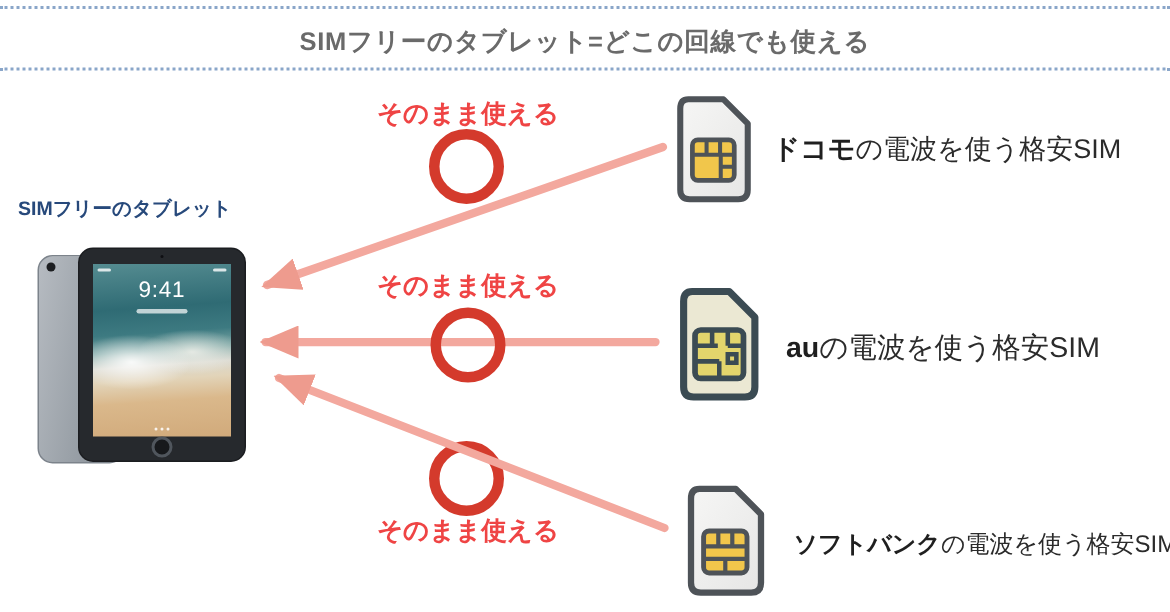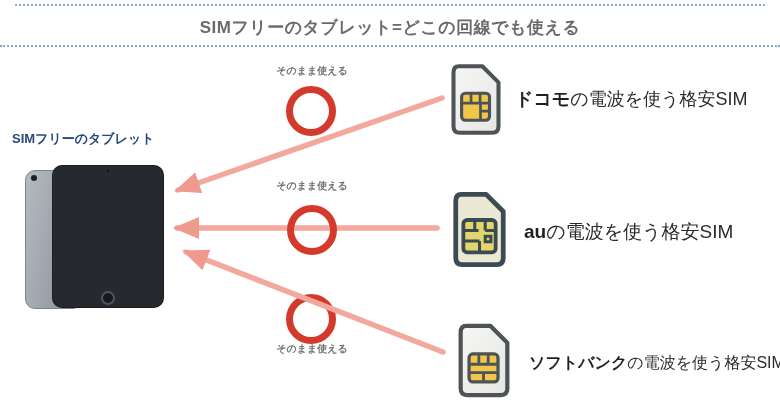--- a/index.html
+++ b/index.html
@@ -1,19 +1,18 @@
 <!DOCTYPE html>
 <html><head>
 <meta charset="utf-8">
 <style>
   html,body{margin:0;padding:0;background:#ffffff;}
   .canvas{
     position:relative;width:780px;height:408px;overflow:hidden;background:#ffffff;
     font-family:"Liberation Sans","DejaVu Sans",sans-serif;
-    border-radius:31px;
   }
   
   .divider{position:absolute;left:0;right:0;height:0;border-top:2px dotted #8aa6c9;}
   .divider.top{top:4px;}
   .divider.bottom{top:45px;}
   .page-title{
     position:absolute;top:16px;left:0;right:0;text-align:center;
     font-size:17px;font-weight:bold;color:#6a6a6a;letter-spacing:.5px;
   }
   
@@ -57,21 +56,21 @@
   .overlay.low{z-index:1;}
   .overlay.high{z-index:3;}
   .ok-circle{
     position:absolute;width:36px;height:36px;border:7px solid #d43a2c;border-radius:50%;z-index:2;
   }
   .ok-circle.c1{left:286px;top:86px;}
   .ok-circle.c2{left:287px;top:205px;}
   .ok-circle.c3{left:286px;top:294px;}
   .usable-label{
     position:absolute;left:312px;transform:translateX(-50%);white-space:nowrap;
-    font-size:10px;font-weight:bold;color:#737373;z-index:4;
+    font-size:17px;font-weight:bold;color:#ef4444;z-index:4;
   }
   .usable-label.l1{top:64px;}
   .usable-label.l2{top:179px;}
   .usable-label.l3{top:342px;}
   
   .sim-icon{position:absolute;}
   .sim-icon.s1{left:449px;top:61px;width:54px;height:77px;}
   .sim-icon.s2{left:451px;top:190px;width:57px;height:79px;}
   .sim-icon.s3{left:456px;top:322px;width:56px;height:77px;}
   .sim-text{position:absolute;color:#2b2b2b;white-space:nowrap;z-index:4;}
@@ -90,20 +89,27 @@
   <div class="divider bottom"></div>
 
   <div class="tablet-label">SIMフリーのタブレット</div>
 
   <div>
     <div class="tab-back">
       <div class="back-cam"></div>
     </div>
     <div class="tab-front">
       <div class="front-cam"></div>
+      <div class="screen">
+        <div class="sb sb-l"></div>
+        <div class="sb sb-r"></div>
+        <div class="screen-time">9:41</div>
+        <div class="date-bar"></div>
+        <div class="page-dots"></div>
+      </div>
       <div class="home-btn"></div>
     </div>
   </div>
 
   <svg class="overlay low" viewBox="0 0 780 408">
     <defs>
       <marker id="ah-low" markerUnits="userSpaceOnUse" markerWidth="26" markerHeight="22" refX="22" refY="11" orient="auto">
         <path d="M0 0 L26 11 L0 22 Z" fill="#ee9b8e"></path>
       </marker>
     </defs>

